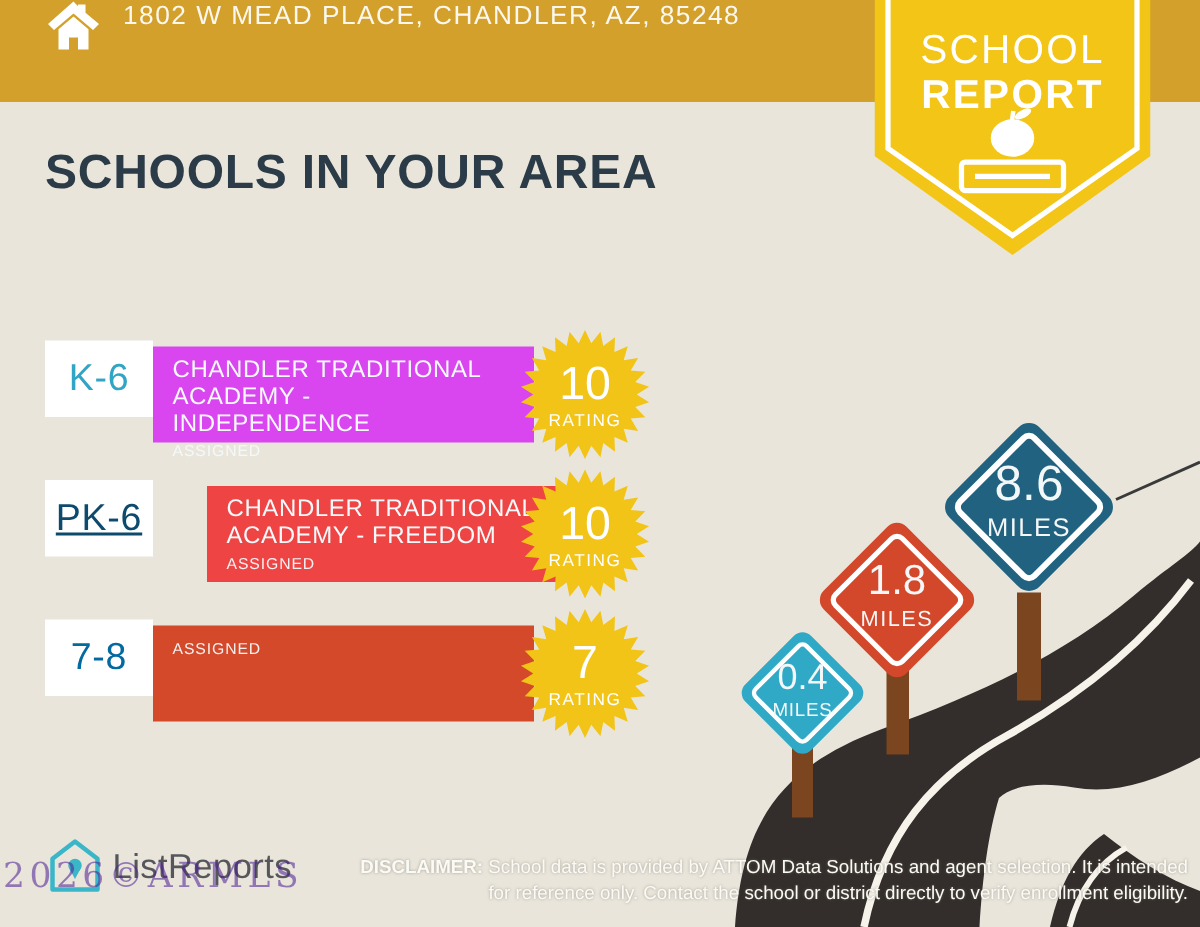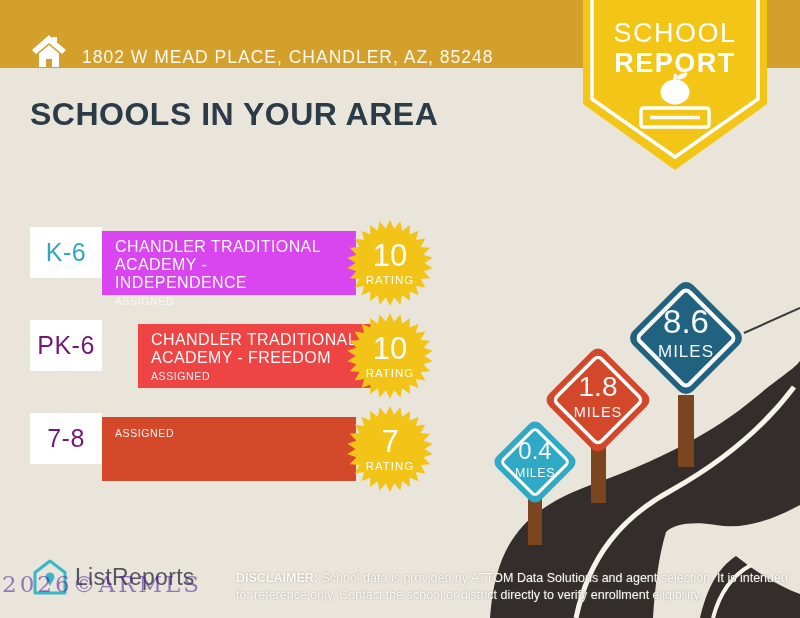--- a/index.html
+++ b/index.html
@@ -3,21 +3,21 @@
 <meta charset="utf-8">
 <style>
   html,body { margin:0; padding:0; }
   .canvas {
     position:relative; width:800px; height:618px; overflow:hidden;
     background:#E9E5DB; font-family:"Liberation Sans", sans-serif;
   }
   
   .header {
     position:absolute; left:0; top:0; width:800px; height:68px;
-    background:#D2A02B; display:flex; align-items:flex-end; gap:14px;
+    background:#D2A02B; display:flex; align-items:flex-start; gap:14px;
     padding-left:30px; box-sizing:border-box;
   }
   .header .addr {
     color:#FCF8EF; font-size:17.5px; letter-spacing:1px; font-weight:500;
   }
   
   .badge { position:absolute; left:583px; top:0; z-index:6; }
   .badge text { fill:#fff; letter-spacing:1.5px; }
   
   .title {
@@ -53,20 +53,21 @@
   .logo .logo-text { font-size:23px; color:#56575B; letter-spacing:0.3px; }
   .watermark {
     position:absolute; left:2px; top:571px; z-index:7;
     font-family:"DejaVu Serif", serif; font-size:23px; letter-spacing:3px;
     color:#4c1d95; opacity:0.55;
   }
   .disclaimer {
     position:absolute; left:236px; top:570px; width:556px; z-index:6;
     font-size:12.5px; line-height:1.32; color:#FBFAF5;
     text-shadow:0 0 2px rgba(125,120,108,0.65);
+    text-align:right;
   }
   .disclaimer b { font-weight:700; }
 </style>
 </head>
 <body>
 
 <div class="canvas">
 
   <div class="header">
     <svg width="38" height="34" viewBox="0 0 38 34" aria-hidden="true">
@@ -101,34 +102,34 @@
         <div class="status">ASSIGNED</div>
       </div>
       <svg class="burst-wrap" viewBox="0 0 86 86">
         <polygon class="burst" fill="#F2C417" points="43.0,0.0 47.2,8.8 53.3,1.2 55.2,10.7 63.0,4.9 62.6,14.6 71.5,10.8 68.8,20.1 78.4,18.6 73.5,27.0 83.2,27.8 76.5,34.7 85.7,37.8 77.5,43.0 85.7,48.2 76.5,51.3 83.2,58.2 73.5,59.0 78.4,67.4 68.8,65.9 71.5,75.2 62.6,71.4 63.0,81.1 55.2,75.3 53.3,84.8 47.2,77.2 43.0,86.0 38.8,77.2 32.7,84.8 30.8,75.3 23.0,81.1 23.4,71.4 14.5,75.2 17.2,65.9 7.6,67.4 12.5,59.0 2.8,58.2 9.5,51.3 0.3,48.2 8.5,43.0 0.3,37.8 9.5,34.7 2.8,27.8 12.5,27.0 7.6,18.6 17.2,20.1 14.5,10.8 23.4,14.6 23.0,4.9 30.8,10.7 32.7,1.2 38.8,8.8"></polygon>
         <text x="43" y="46" text-anchor="middle" font-size="31">10</text>
         <text x="43" y="64" text-anchor="middle" font-size="11.5" letter-spacing="1">RATING</text>
       </svg>
     </div>
 
     <div class="row">
-      <div class="grade" style="color: #701a75;">PK-6</div>
+      <div class="grade" style="color: #0c4a6e; text-decoration: underline;">PK-6</div>
       <div class="bar" style="background: #ef4444; margin-left: 36px;">
         <div class="name">CHANDLER TRADITIONAL ACADEMY - FREEDOM</div>
         <div class="status">ASSIGNED</div>
       </div>
       <svg class="burst-wrap" viewBox="0 0 86 86">
         <polygon class="burst" fill="#F2C417" points="43.0,0.0 47.2,8.8 53.3,1.2 55.2,10.7 63.0,4.9 62.6,14.6 71.5,10.8 68.8,20.1 78.4,18.6 73.5,27.0 83.2,27.8 76.5,34.7 85.7,37.8 77.5,43.0 85.7,48.2 76.5,51.3 83.2,58.2 73.5,59.0 78.4,67.4 68.8,65.9 71.5,75.2 62.6,71.4 63.0,81.1 55.2,75.3 53.3,84.8 47.2,77.2 43.0,86.0 38.8,77.2 32.7,84.8 30.8,75.3 23.0,81.1 23.4,71.4 14.5,75.2 17.2,65.9 7.6,67.4 12.5,59.0 2.8,58.2 9.5,51.3 0.3,48.2 8.5,43.0 0.3,37.8 9.5,34.7 2.8,27.8 12.5,27.0 7.6,18.6 17.2,20.1 14.5,10.8 23.4,14.6 23.0,4.9 30.8,10.7 32.7,1.2 38.8,8.8"></polygon>
         <text x="43" y="46" text-anchor="middle" font-size="31">10</text>
         <text x="43" y="64" text-anchor="middle" font-size="11.5" letter-spacing="1">RATING</text>
       </svg>
     </div>
 
     <div class="row">
-      <div class="grade" style="color: #701a75;">7-8</div>
+      <div class="grade" style="color: #0369a1;">7-8</div>
       <div class="bar" style="background: rgb(211, 73, 42);">
         <div class="status">ASSIGNED</div>
       </div>
       <svg class="burst-wrap" viewBox="0 0 86 86">
         <polygon class="burst" fill="#F2C417" points="43.0,0.0 47.2,8.8 53.3,1.2 55.2,10.7 63.0,4.9 62.6,14.6 71.5,10.8 68.8,20.1 78.4,18.6 73.5,27.0 83.2,27.8 76.5,34.7 85.7,37.8 77.5,43.0 85.7,48.2 76.5,51.3 83.2,58.2 73.5,59.0 78.4,67.4 68.8,65.9 71.5,75.2 62.6,71.4 63.0,81.1 55.2,75.3 53.3,84.8 47.2,77.2 43.0,86.0 38.8,77.2 32.7,84.8 30.8,75.3 23.0,81.1 23.4,71.4 14.5,75.2 17.2,65.9 7.6,67.4 12.5,59.0 2.8,58.2 9.5,51.3 0.3,48.2 8.5,43.0 0.3,37.8 9.5,34.7 2.8,27.8 12.5,27.0 7.6,18.6 17.2,20.1 14.5,10.8 23.4,14.6 23.0,4.9 30.8,10.7 32.7,1.2 38.8,8.8"></polygon>
         <text x="43" y="46" text-anchor="middle" font-size="31">7</text>
         <text x="43" y="64" text-anchor="middle" font-size="11.5" letter-spacing="1">RATING</text>
       </svg>
     </div>
   </div>

